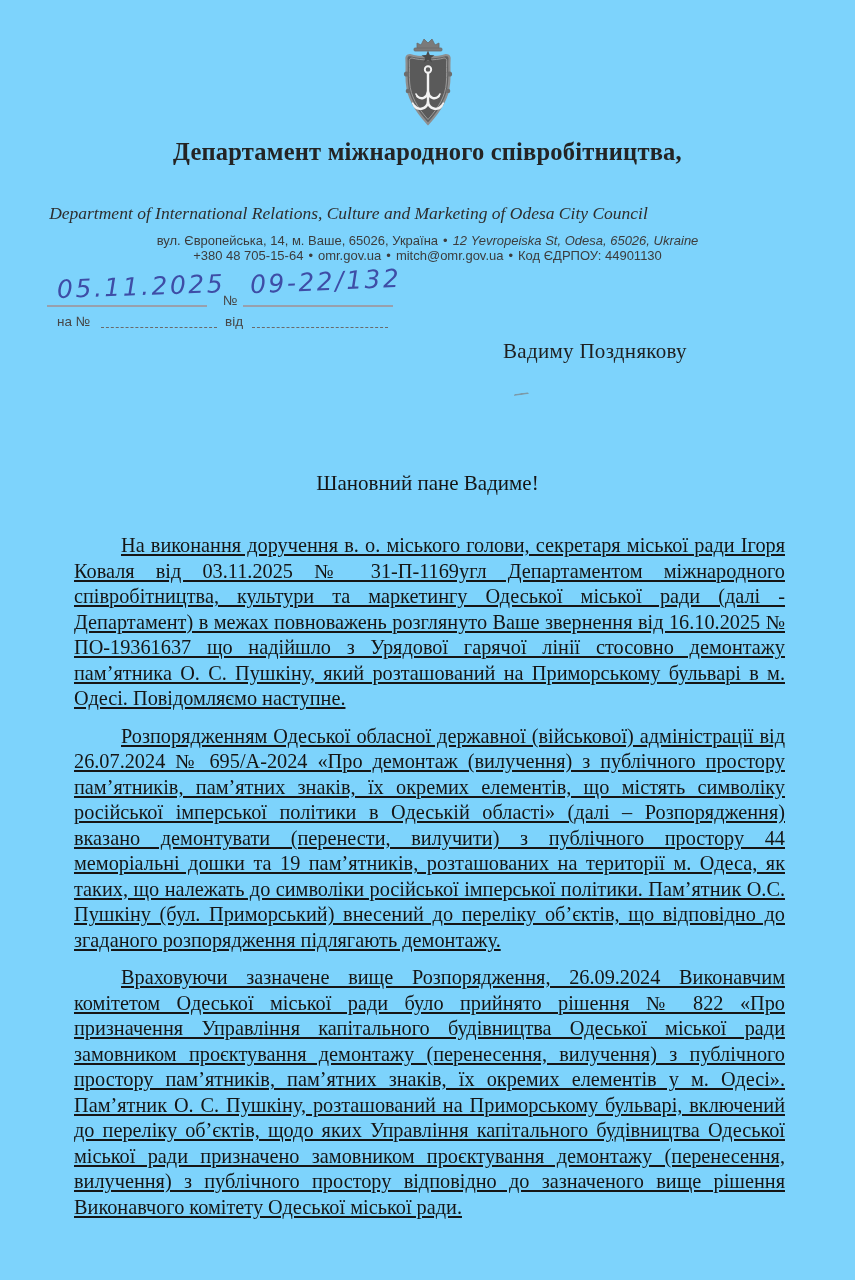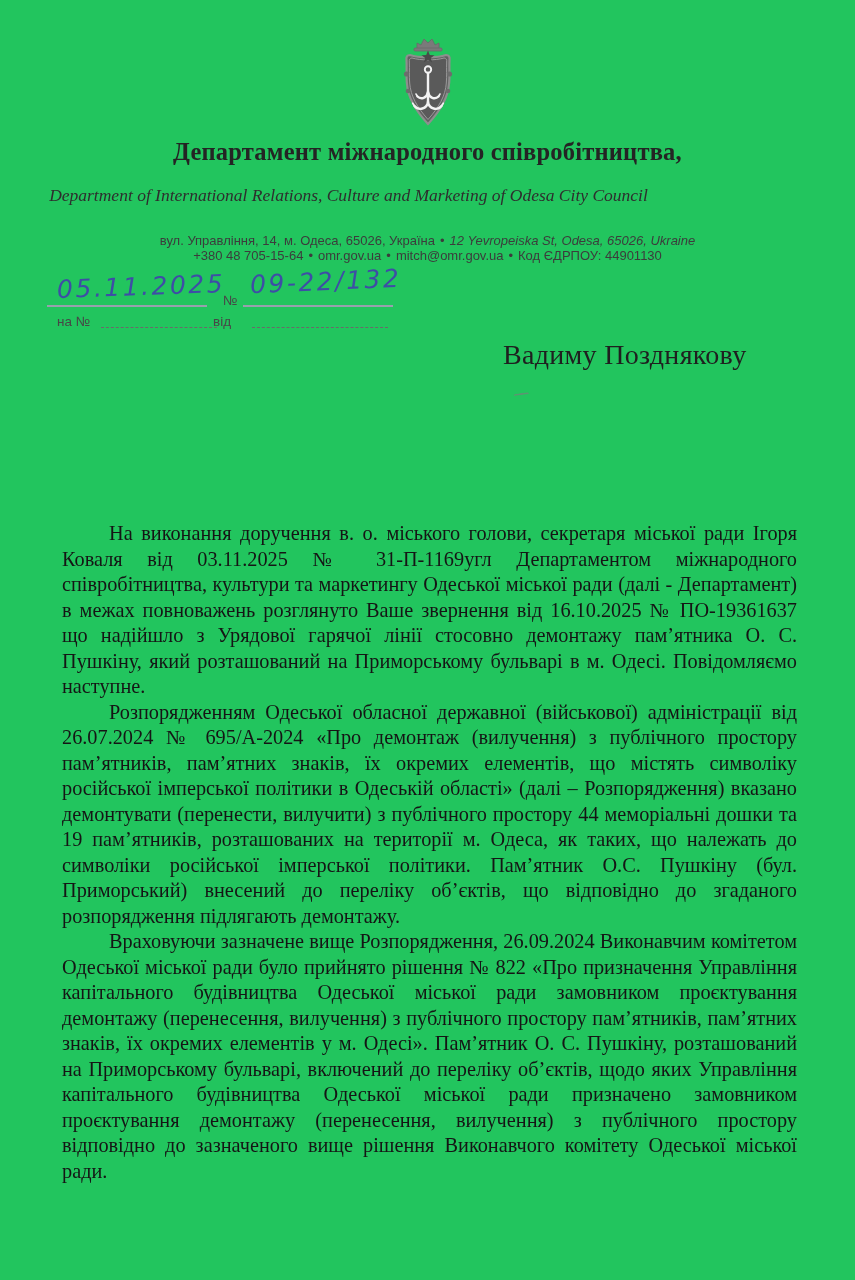--- a/index.html
+++ b/index.html
@@ -1,83 +1,83 @@
 <!DOCTYPE html>
 <html><head>
 <meta charset="utf-8">
 <style>
   html,body{margin:0;padding:0;background:#e8e8e8;}
   .page{
     position:relative;
     width:855px;height:1280px;
     margin:0 auto;
-    background:#22c55e;
+    background:#7dd3fc;
     font-family:"Liberation Serif", serif;
     color:#1b1b1b;
     overflow:hidden;
   }
   
   .emblem{position:absolute;left:397px;top:36px;width:62px;height:94px;}
   .org-uk{
     position:absolute;left:0;top:136px;width:855px;
     text-align:center;font-weight:bold;font-size:24.5px;line-height:32px;
     color:#242424;letter-spacing:.2px;
   }
   .org-en{
-    position:absolute;left:0;top:185px;width:697px;
+    position:absolute;left:0;top:203px;width:697px;
     text-align:center;font-style:italic;font-size:17.5px;color:#2e2e2e;
   }
   .addr{
     position:absolute;left:0;width:855px;text-align:center;
     font-family:"Liberation Sans", sans-serif;font-size:13px;color:#3c3c3c;
   }
   .addr-1{top:233px;}
   .addr-2{top:248px;text-align:center;}
   .addr .en{font-style:italic;}
   .sep{padding:0 5px;color:#3c3c3c;}
   
   .lbl{
     position:absolute;font-family:"Liberation Sans", sans-serif;
     font-size:13.5px;color:#474747;
   }
   .lbl-no{left:223px;top:293px;}
   .lbl-nano{left:57px;top:314px;text-align:center;}
-  .lbl-vid{left:213px;top:314px;}
+  .lbl-vid{left:225px;top:314px;}
   .hand{
     position:absolute;
     font-family:"DejaVu Sans", sans-serif;font-style:italic;
     color:#3e4da6;font-size:25px;letter-spacing:2.5px;white-space:nowrap;
   }
   .hand-date{left:57px;top:272px;transform:rotate(-2deg);}
   .hand-num{left:250px;top:267px;transform:rotate(-2.5deg);}
   .wline{position:absolute;border-bottom:2px solid #98a0ad;height:0;}
   .wline-date{left:47px;top:305px;width:160px;}
   .wline-num{left:243px;top:305px;width:150px;}
   .dline{position:absolute;border-bottom:1.5px dashed #6a6a6a;height:0;}
   .dline-nano{left:101px;top:327px;width:116px;}
   .dline-vid{left:252px;top:327px;width:136px;}
   
   .recipient{
     position:absolute;left:503px;top:339px;
-    font-size:28px;color:#1f1f1f;letter-spacing:.3px;
+    font-size:21px;color:#1f1f1f;letter-spacing:.3px;
   }
   .pen-mark{
     position:absolute;left:514px;top:393px;width:15px;height:2px;
     border-top:2px solid #7c7c7c;transform:rotate(-7deg);opacity:.65;border-radius:2px;
   }
   
   .salutation{
     position:absolute;left:0;top:471px;width:855px;text-align:center;
     font-size:21px;color:#151515;
   }
   .body-text{
     position:absolute;left:62px;top:521px;width:735px;
     font-size:20.3px;line-height:25.5px;text-align:justify;color:#151515;
   }
-  .body-text p{margin:0;text-indent:47px;}
+  .body-text p{margin:12px;text-indent:47px;text-decoration:underline;}
 </style>
 </head>
 <body>
 
 <div class="page">
 
   <svg class="emblem" viewBox="0 0 62 94" xmlns="http://www.w3.org/2000/svg">
 
     <g fill="#7a7a7a" stroke="#6a6a6a" stroke-width="0.8">
       <path d="M20,14 L20,7 L24,9 L27,3 L31,7 L35,3 L38,9 L42,7 L42,14 Z"></path>
@@ -115,40 +115,41 @@
       <path d="M44.5,70 l1.8,-2.8" stroke-width="1.6"></path>
     </g>
   </svg>
 
   <div class="org-uk">
     <div>Департамент міжнародного співробітництва,</div>
   </div>
   <div class="org-en">Department of International Relations, Culture and Marketing of Odesa City Council</div>
 
   <div class="addr addr-1">
-    <span>вул. Управління, 14, м. Одеса, 65026, Україна</span><span class="sep">•</span><span class="en">12 Yevropeiska St, Odesa, 65026, Ukraine</span>
+    <span>вул. Європейська, 14, м. Ваше, 65026, Україна</span><span class="sep">•</span><span class="en">12 Yevropeiska St, Odesa, 65026, Ukraine</span>
   </div>
   <div class="addr addr-2">
     <span>+380 48 705-15-64</span><span class="sep">•</span><span>omr.gov.ua</span><span class="sep">•</span><span>mitch@omr.gov.ua</span><span class="sep">•</span><span>Код ЄДРПОУ: 44901130</span>
   </div>
 
   <div class="hand hand-date">05.11.2025</div>
   <div class="wline wline-date"></div>
   <div class="lbl lbl-no">№</div>
   <div class="hand hand-num">09-22/132</div>
   <div class="wline wline-num"></div>
 
   <div class="lbl lbl-nano">на №</div>
   <div class="dline dline-nano"></div>
   <div class="lbl lbl-vid">від</div>
   <div class="dline dline-vid"></div>
 
   <div class="recipient">Вадиму Позднякову</div>
   <div class="pen-mark"></div>
 
+  <div class="salutation">Шановний пане Вадиме!</div>
 
   <div class="body-text">
     <p>На виконання доручення в. о. міського голови, секретаря міської ради Ігоря Коваля від 03.11.2025 № 31-П-1169угл Департаментом міжнародного співробітництва, культури та маркетингу Одеської міської ради (далі - Департамент) в межах повноважень розглянуто Ваше звернення від 16.10.2025 № ПО-19361637 що надійшло з Урядової гарячої лінії стосовно демонтажу пам’ятника О. С. Пушкіну, який розташований на Приморському бульварі в м. Одесі. Повідомляємо наступне.</p>
     <p>Розпорядженням Одеської обласної державної (військової) адміністрації від 26.07.2024 № 695/А-2024 «Про демонтаж (вилучення) з публічного простору пам’ятників, пам’ятних знаків, їх окремих елементів, що містять символіку російської імперської політики в Одеській області» (далі – Розпорядження) вказано демонтувати (перенести, вилучити) з публічного простору 44 меморіальні дошки та 19 пам’ятників, розташованих на території м. Одеса, як таких, що належать до символіки російської імперської політики. Пам’ятник О.С. Пушкіну (бул. Приморський) внесений до переліку об’єктів, що відповідно до згаданого розпорядження підлягають демонтажу.</p>
     <p>Враховуючи зазначене вище Розпорядження, 26.09.2024 Виконавчим комітетом Одеської міської ради було прийнято рішення № 822 «Про призначення Управління капітального будівництва Одеської міської ради замовником проєктування демонтажу (перенесення, вилучення) з публічного простору пам’ятників, пам’ятних знаків, їх окремих елементів у м. Одесі». Пам’ятник О. С. Пушкіну, розташований на Приморському бульварі, включений до переліку об’єктів, щодо яких Управління капітального будівництва Одеської міської ради призначено замовником проєктування демонтажу (перенесення, вилучення) з публічного простору відповідно до зазначеного вище рішення Виконавчого комітету Одеської міської ради.</p>
   </div>
 
 </div>
 
 </body></html>

